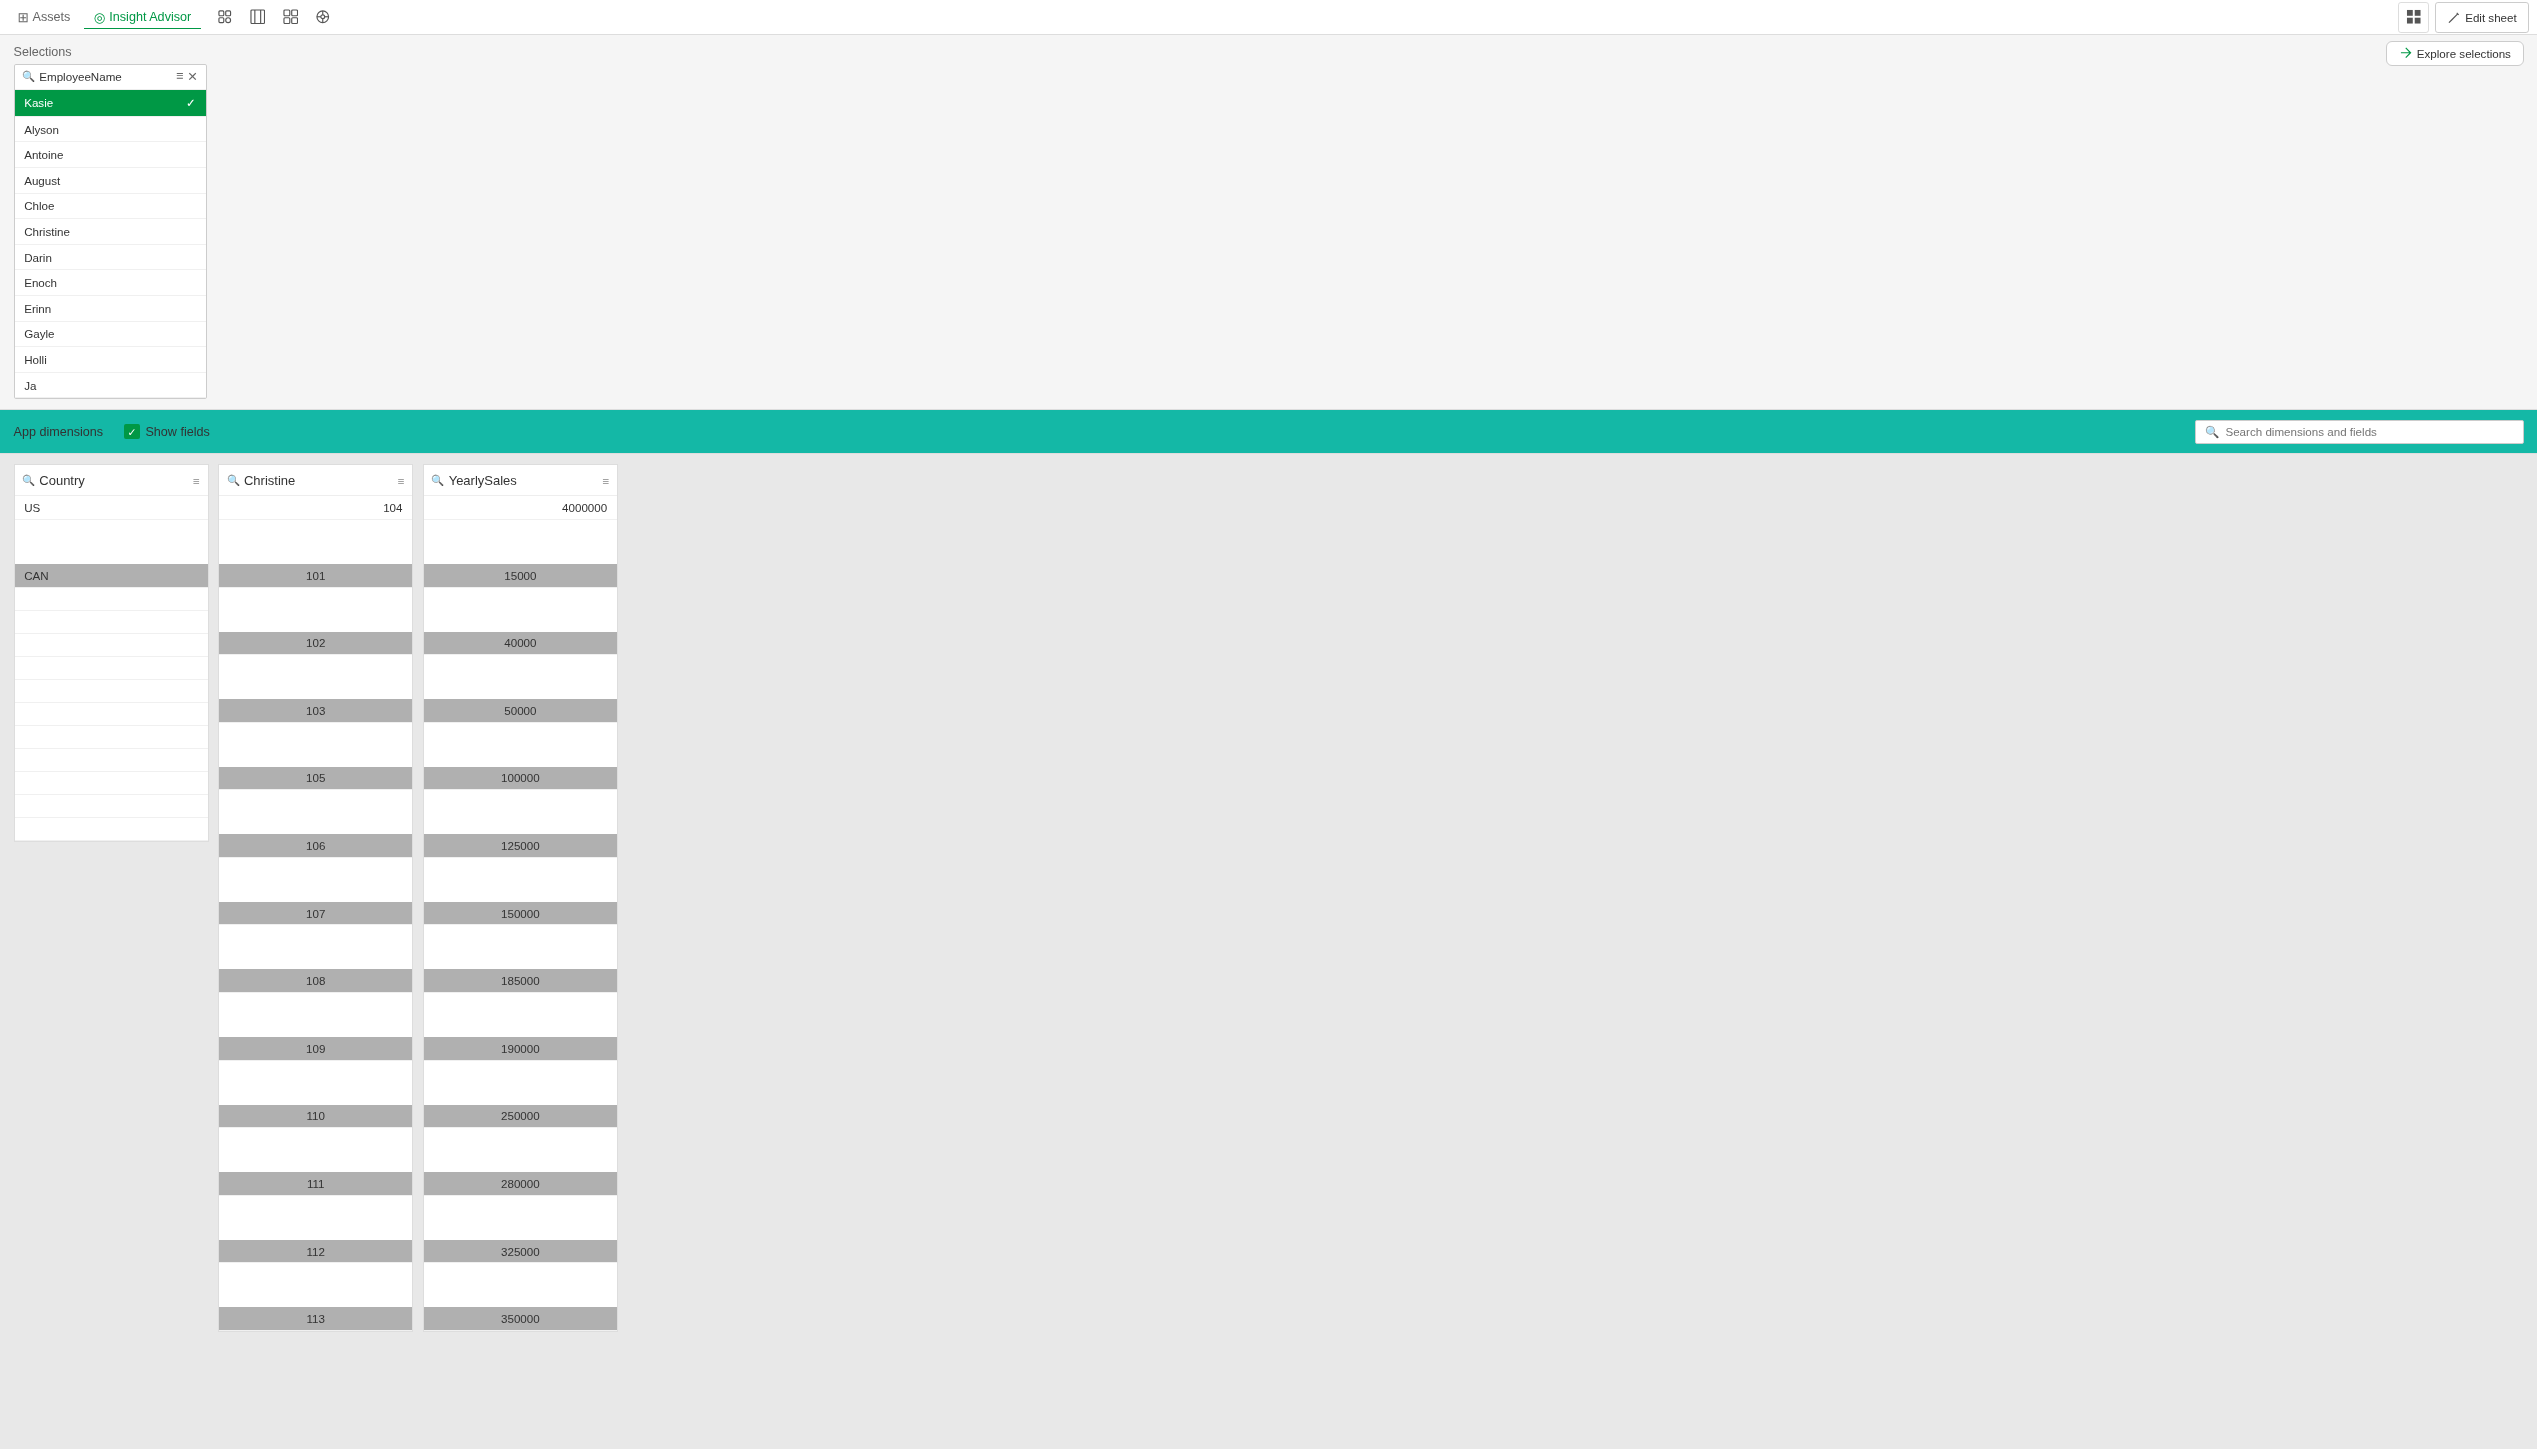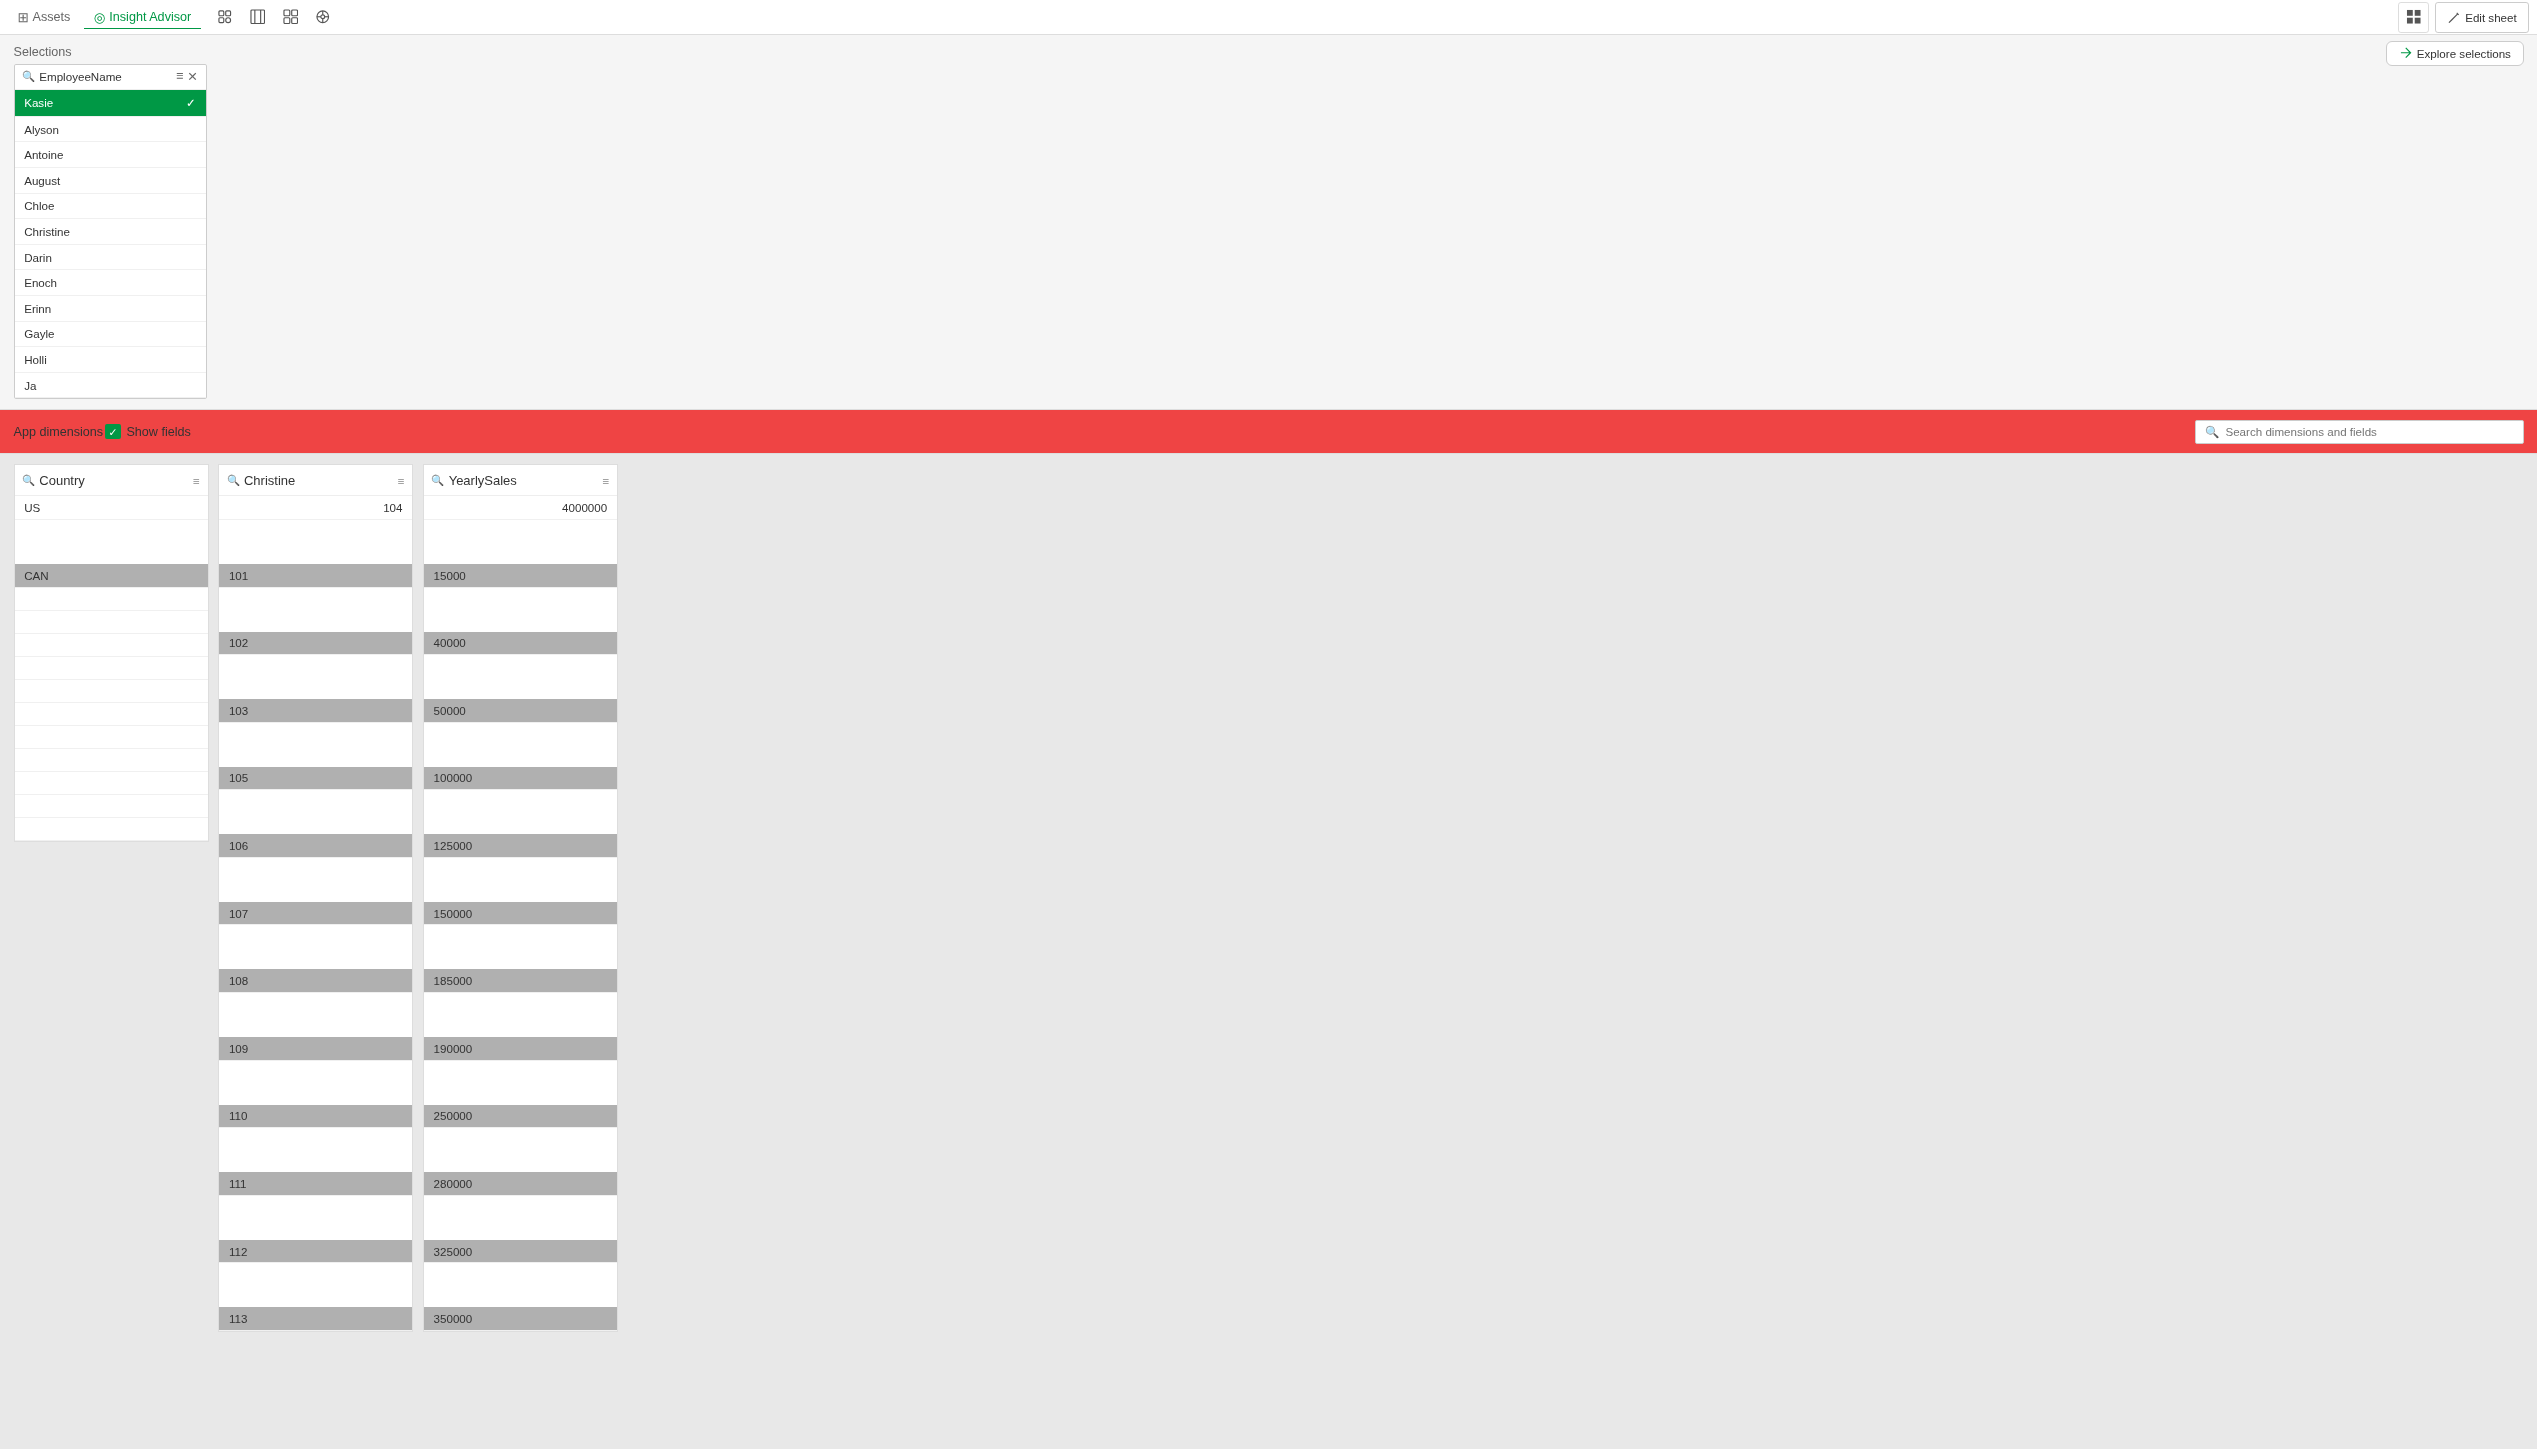--- a/index.html
+++ b/index.html
@@ -65,22 +65,22 @@
     .filter-icon-btn { cursor: pointer; color: #666; font-size: 12.6px; }
     .filter-list { max-height: 309px; overflow-y: auto; }
     .filter-item {
       padding: 5.8px 9.7px; font-size: 11.6px; cursor: pointer;
       border-bottom: 1px solid #f0f0f0;
     }
     .filter-item.selected { background: #009845; color: #fff; display: flex; justify-content: space-between; }
 
     
     .app-dimensions-area {
-      background: #ef4444; padding: 9.7px 13.5px;
-      display: flex; align-items: center; gap: 2px;
+      background: #14b8a6; padding: 9.7px 13.5px;
+      display: flex; align-items: center; gap: 21px;
       border-bottom: 1px solid #ddd;
     }
     .app-dimensions-title { font-size: 12.6px; color: #333; font-weight: 500; }
     .show-fields-toggle { display: flex; align-items: center; gap: 5.8px; cursor: pointer; }
     .toggle-checkbox {
       width: 15.5px; height: 15.5px; background: #009845;
       border: none; border-radius: 1.9px; display: flex;
       align-items: center; justify-content: center; color: #fff; font-size: 10.6px;
     }
     .show-fields-label { font-size: 12.6px; color: #333; }
@@ -109,21 +109,21 @@
       gap: 3.9px; border-bottom: 1px solid #eee;
     }
     .dim-card-search-icon { color: #888; font-size: 10.6px; }
     .dim-card-title { font-size: 13px; font-weight: 400; flex: 1; }
     .dim-card-menu-icon { color: #888; font-size: 11.6px; cursor: pointer; }
     .dim-card-item {
       padding: 4.8px 9.7px; font-size: 11.6px;
       border-bottom: 1px solid #f0f0f0; min-height: 23px;
     }
     .dim-card-item.highlighted { background: #b0b0b0; margin-top: 44px; }
-    .dim-card-item.num { text-align: left; }
+    .dim-card-item.num { text-align: center; }
     .dim-card-item.top-num { text-align: right; background: #fff; }
   </style>
 </head>
 <body>
 
 <div class="top-bar">
   <div class="top-bar-left">
     <div class="tab-item">
       <span class="tab-icon">⊞</span>
       <span>Assets</span>

